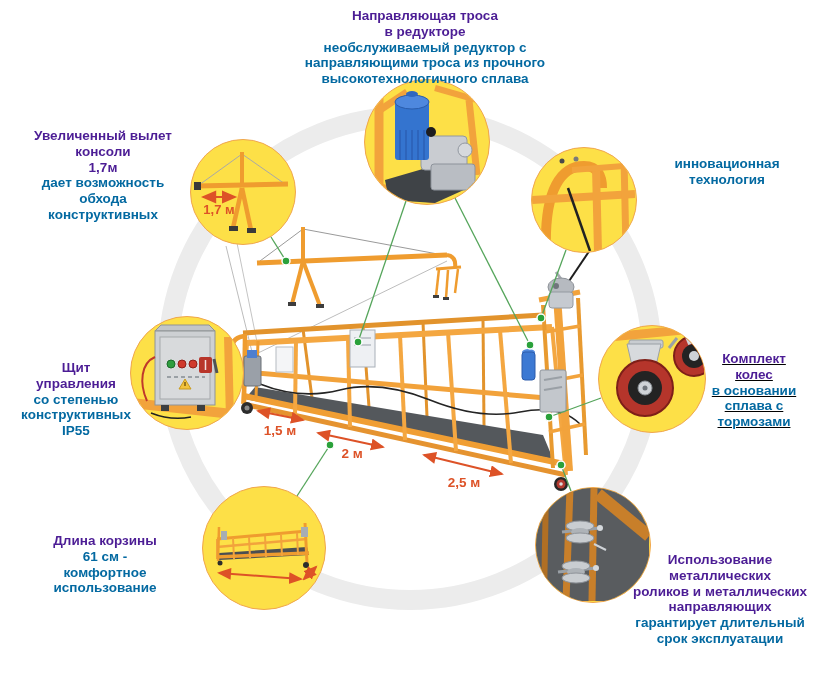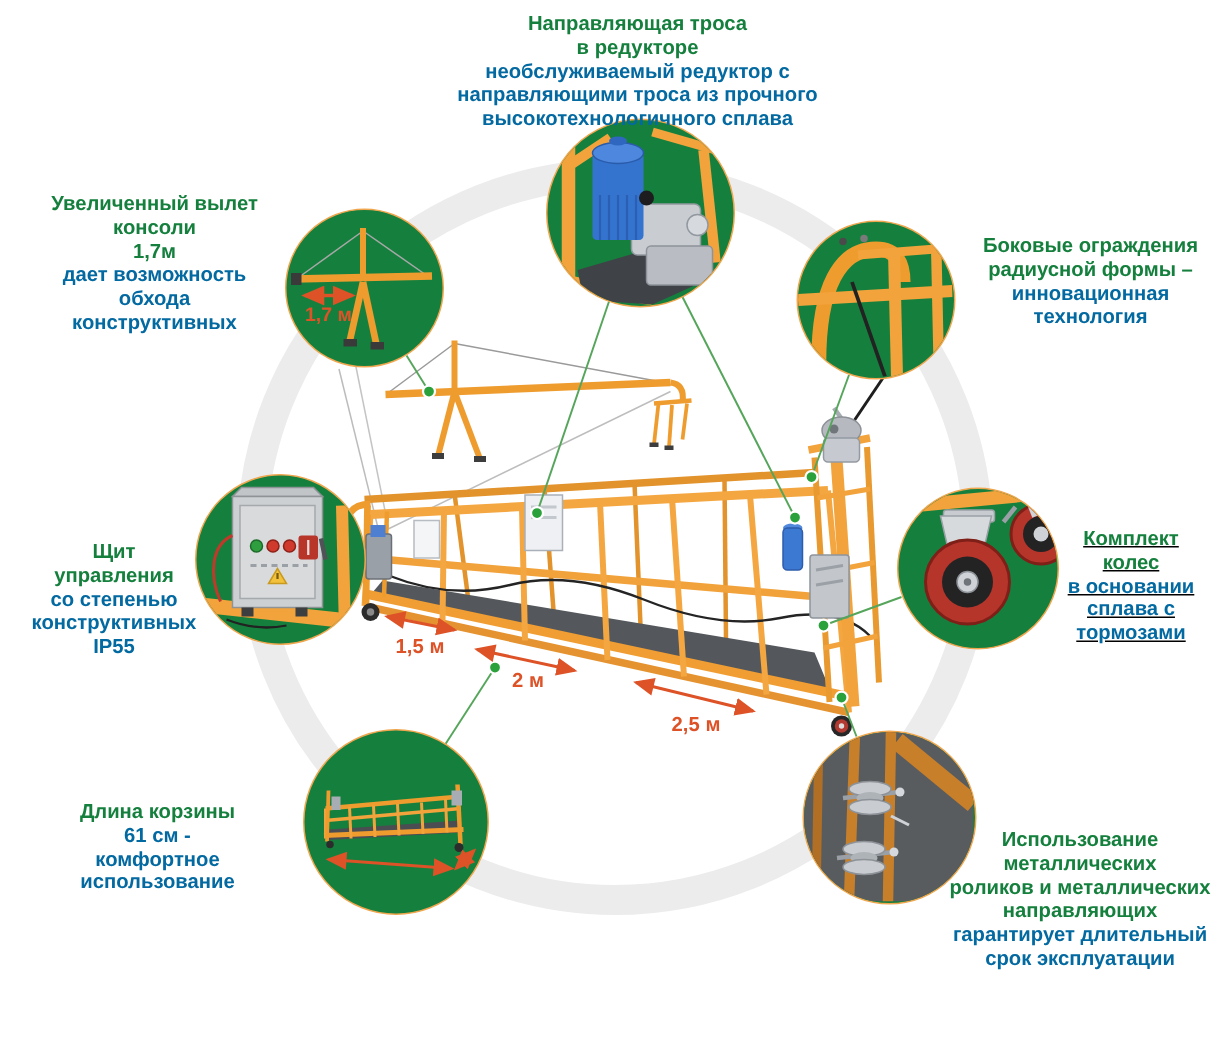--- a/index.html
+++ b/index.html
@@ -2,25 +2,25 @@
 <html><head>
 <meta charset="utf-8">
 <style>
   html,body{margin:0;padding:0;}
   body{
     width:819px;height:699px;position:relative;overflow:hidden;background:#ffffff;
     font-family:"Liberation Sans", sans-serif;
   }
   .layer{position:absolute;left:0;top:0;}
   .ann{position:absolute;text-align:center;font-weight:bold;line-height:1.17;}
-  .t-green{color:#15803d;font-size:13.5px;white-space:pre-line;}
+  .t-green{color:#4c1d95;font-size:13.5px;white-space:pre-line;}
   .t-black{color:#0369a1;font-size:13.5px;white-space:pre-line;}
   .callout{
     position:absolute;border-radius:50%;border:1.5px solid #f0a64e;
-    background:#15803d;overflow:hidden;box-sizing:border-box;
+    background:#fde047;overflow:hidden;box-sizing:border-box;
   }
   .callout svg{display:block;}
   svg text.dim{font-family:"Liberation Sans",sans-serif;font-weight:bold;fill:#dd5227;font-size:13.5px;}
   svg text.dim-sm{font-family:"Liberation Sans",sans-serif;font-weight:bold;fill:#dd5227;font-size:13px;}
 </style>
 </head>
 <body>
 
 <svg class="layer" width="819" height="699" viewBox="0 0 819 699">
   <defs>
@@ -317,22 +317,20 @@
 <div class="ann" style="left:3px;top:128px;width:200px;">
   <div class="t-green">Увеличенный вылет
 консоли
 1,7м</div>
   <div class="t-black">дает возможность
 обхода
 конструктивных</div>
 </div>
 
 <div class="ann" style="left:638px;top:156px;width:178px;">
-  <div class="t-green">Боковые ограждения
-радиусной формы –</div>
   <div class="t-black">инновационная
 технология</div>
 </div>
 
 <div class="ann" style="left:0px;top:360px;width:152px;">
   <div class="t-green">Щит
 управления</div>
   <div class="t-black">со степенью
 конструктивных
 IP55</div>

